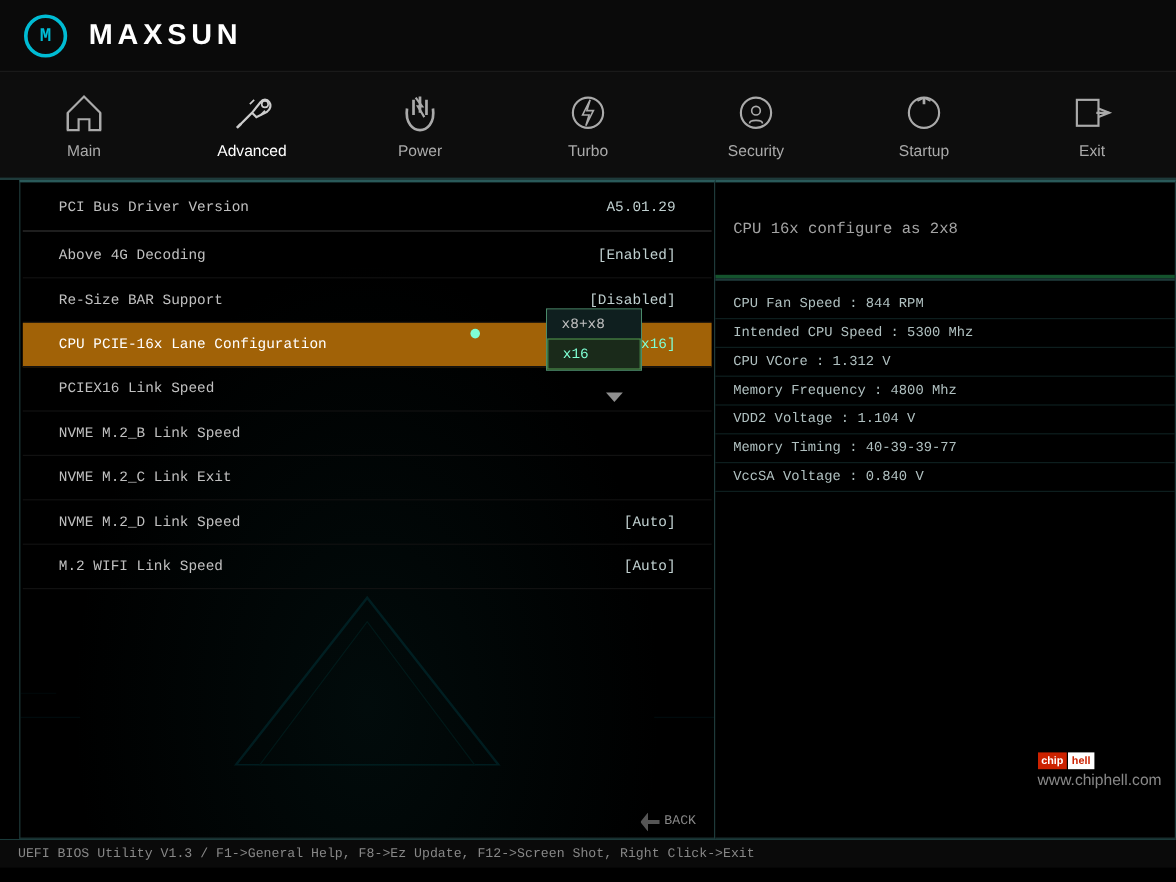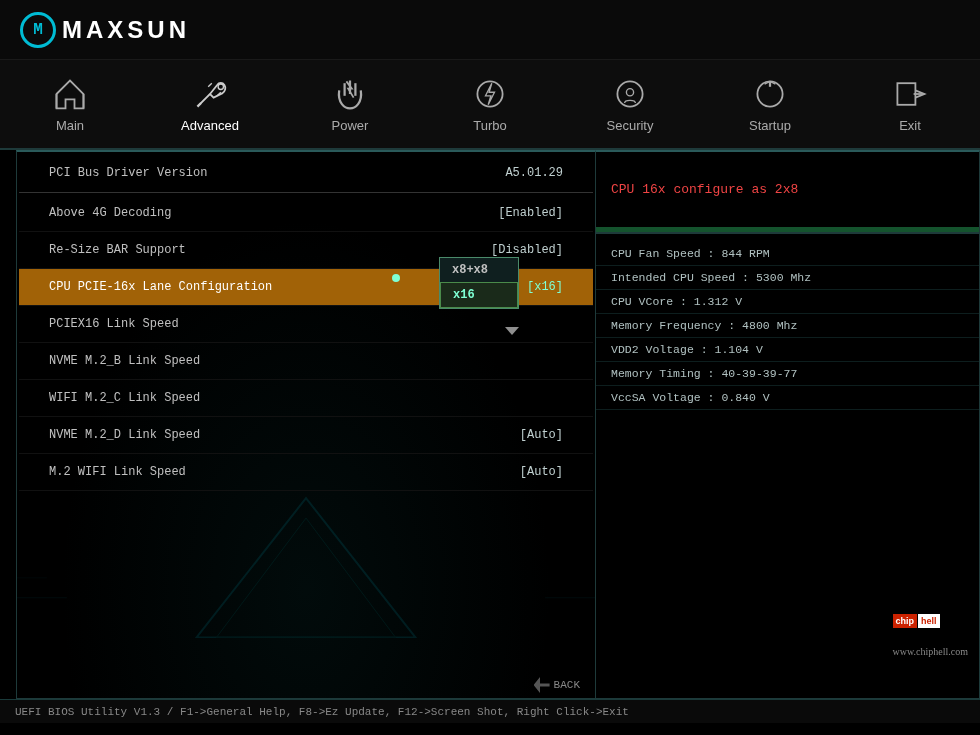--- a/index.html
+++ b/index.html
@@ -17,21 +17,21 @@
       background: #0a0a0a;
       height: 60px;
       display: flex;
       align-items: center;
       padding: 0 20px;
       border-bottom: 1px solid #1a1a1a;
     }
     .maxsun-logo {
       display: flex;
       align-items: center;
-      gap: 6px;
+      gap: 18px;
     }
     .logo-circle {
       width: 36px;
       height: 36px;
       border: 3px solid #00bcd4;
       border-radius: 50%;
       display: flex;
       align-items: center;
       justify-content: center;
       position: relative;
@@ -152,27 +152,26 @@
       color: #c0d0d0;
       font-family: 'Courier New', monospace;
     }
     .menu-row.highlighted .menu-row-value {
       color: #7fffd4;
     }
 
     
     .dropdown-popup {
       position: absolute;
-      right: 76px;
+      right: 60px;
       top: 105px;
       background: #0a0a0a;
       border: 1px solid #4a8a6a;
       z-index: 10;
       min-width: 80px;
-      font-weight: bold;
     }
     .dropdown-item {
       padding: 5px 12px;
       font-size: 12px;
       font-family: 'Courier New', monospace;
       color: #c0c0c0;
       cursor: pointer;
       background: #0f1f1f;
     }
     .dropdown-item.selected {
@@ -197,23 +196,23 @@
       background: rgba(0,0,0,0.9);
       border: 1px solid #1e3a3a;
       border-top: 2px solid #2a5a5a;
       border-left: none;
       display: flex;
       flex-direction: column;
     }
     .info-title {
       padding: 12px 15px;
       font-size: 13px;
-      color: #ef4444;
-      font-family: 'Courier New', monospace;
-      border-bottom: 5px solid #14532d;
+      color: #a3a3a3;
+      font-family: 'Courier New', monospace;
+      border-bottom: 3px solid #14532d;
       min-height: 80px;
       display: flex;
       align-items: center;
     }
     .stats-section {
       flex: 1;
       border-top: 2px solid #1e3a3a;
       padding: 8px 0;
     }
     .stat-row {
@@ -265,24 +264,24 @@
       font-size: 9px;
       padding: 2px 3px;
       font-family: Arial, sans-serif;
       font-weight: bold;
     }
     .ch-box.white {
       background: #fff;
       color: #cc2200;
     }
     .chiphell-url {
-      font-size: 10px;
+      font-size: 13px;
       color: #888;
-      font-family: Liberation Serif, serif;
-      margin-top: 18px;
+      font-family: Liberation Sans, sans-serif;
+      margin-top: 1px;
     }
   </style>
 </head>
 <body>
 
 <div id="topbar">
   <div class="maxsun-logo">
     <div class="logo-circle"></div>
     <span class="logo-text">MAXSUN</span>
   </div>
@@ -399,21 +398,21 @@
         <td class="menu-row-value" style="padding:5px 15px;text-align:right;"></td>
       </tr>
 
 
       <tr class="menu-row">
         <td class="menu-row-label" style="padding:5px 15px;">NVME M.2_B Link Speed</td>
         <td class="menu-row-value" style="padding:5px 15px;text-align:right;"></td>
       </tr>
 
       <tr class="menu-row">
-        <td class="menu-row-label" style="padding:5px 15px;">WIFI M.2_C Link Speed</td>
+        <td class="menu-row-label" style="padding:5px 15px;">NVME M.2_C Link Exit</td>
         <td class="menu-row-value" style="padding:5px 15px;text-align:right;"></td>
       </tr>
 
       <tr class="menu-row">
         <td class="menu-row-label" style="padding:5px 15px;">NVME M.2_D Link Speed</td>
         <td class="menu-row-value" style="padding:5px 15px;text-align:right;">[Auto]</td>
       </tr>
 
       <tr class="menu-row">
         <td class="menu-row-label" style="padding:5px 15px;">M.2 WIFI Link Speed</td>

